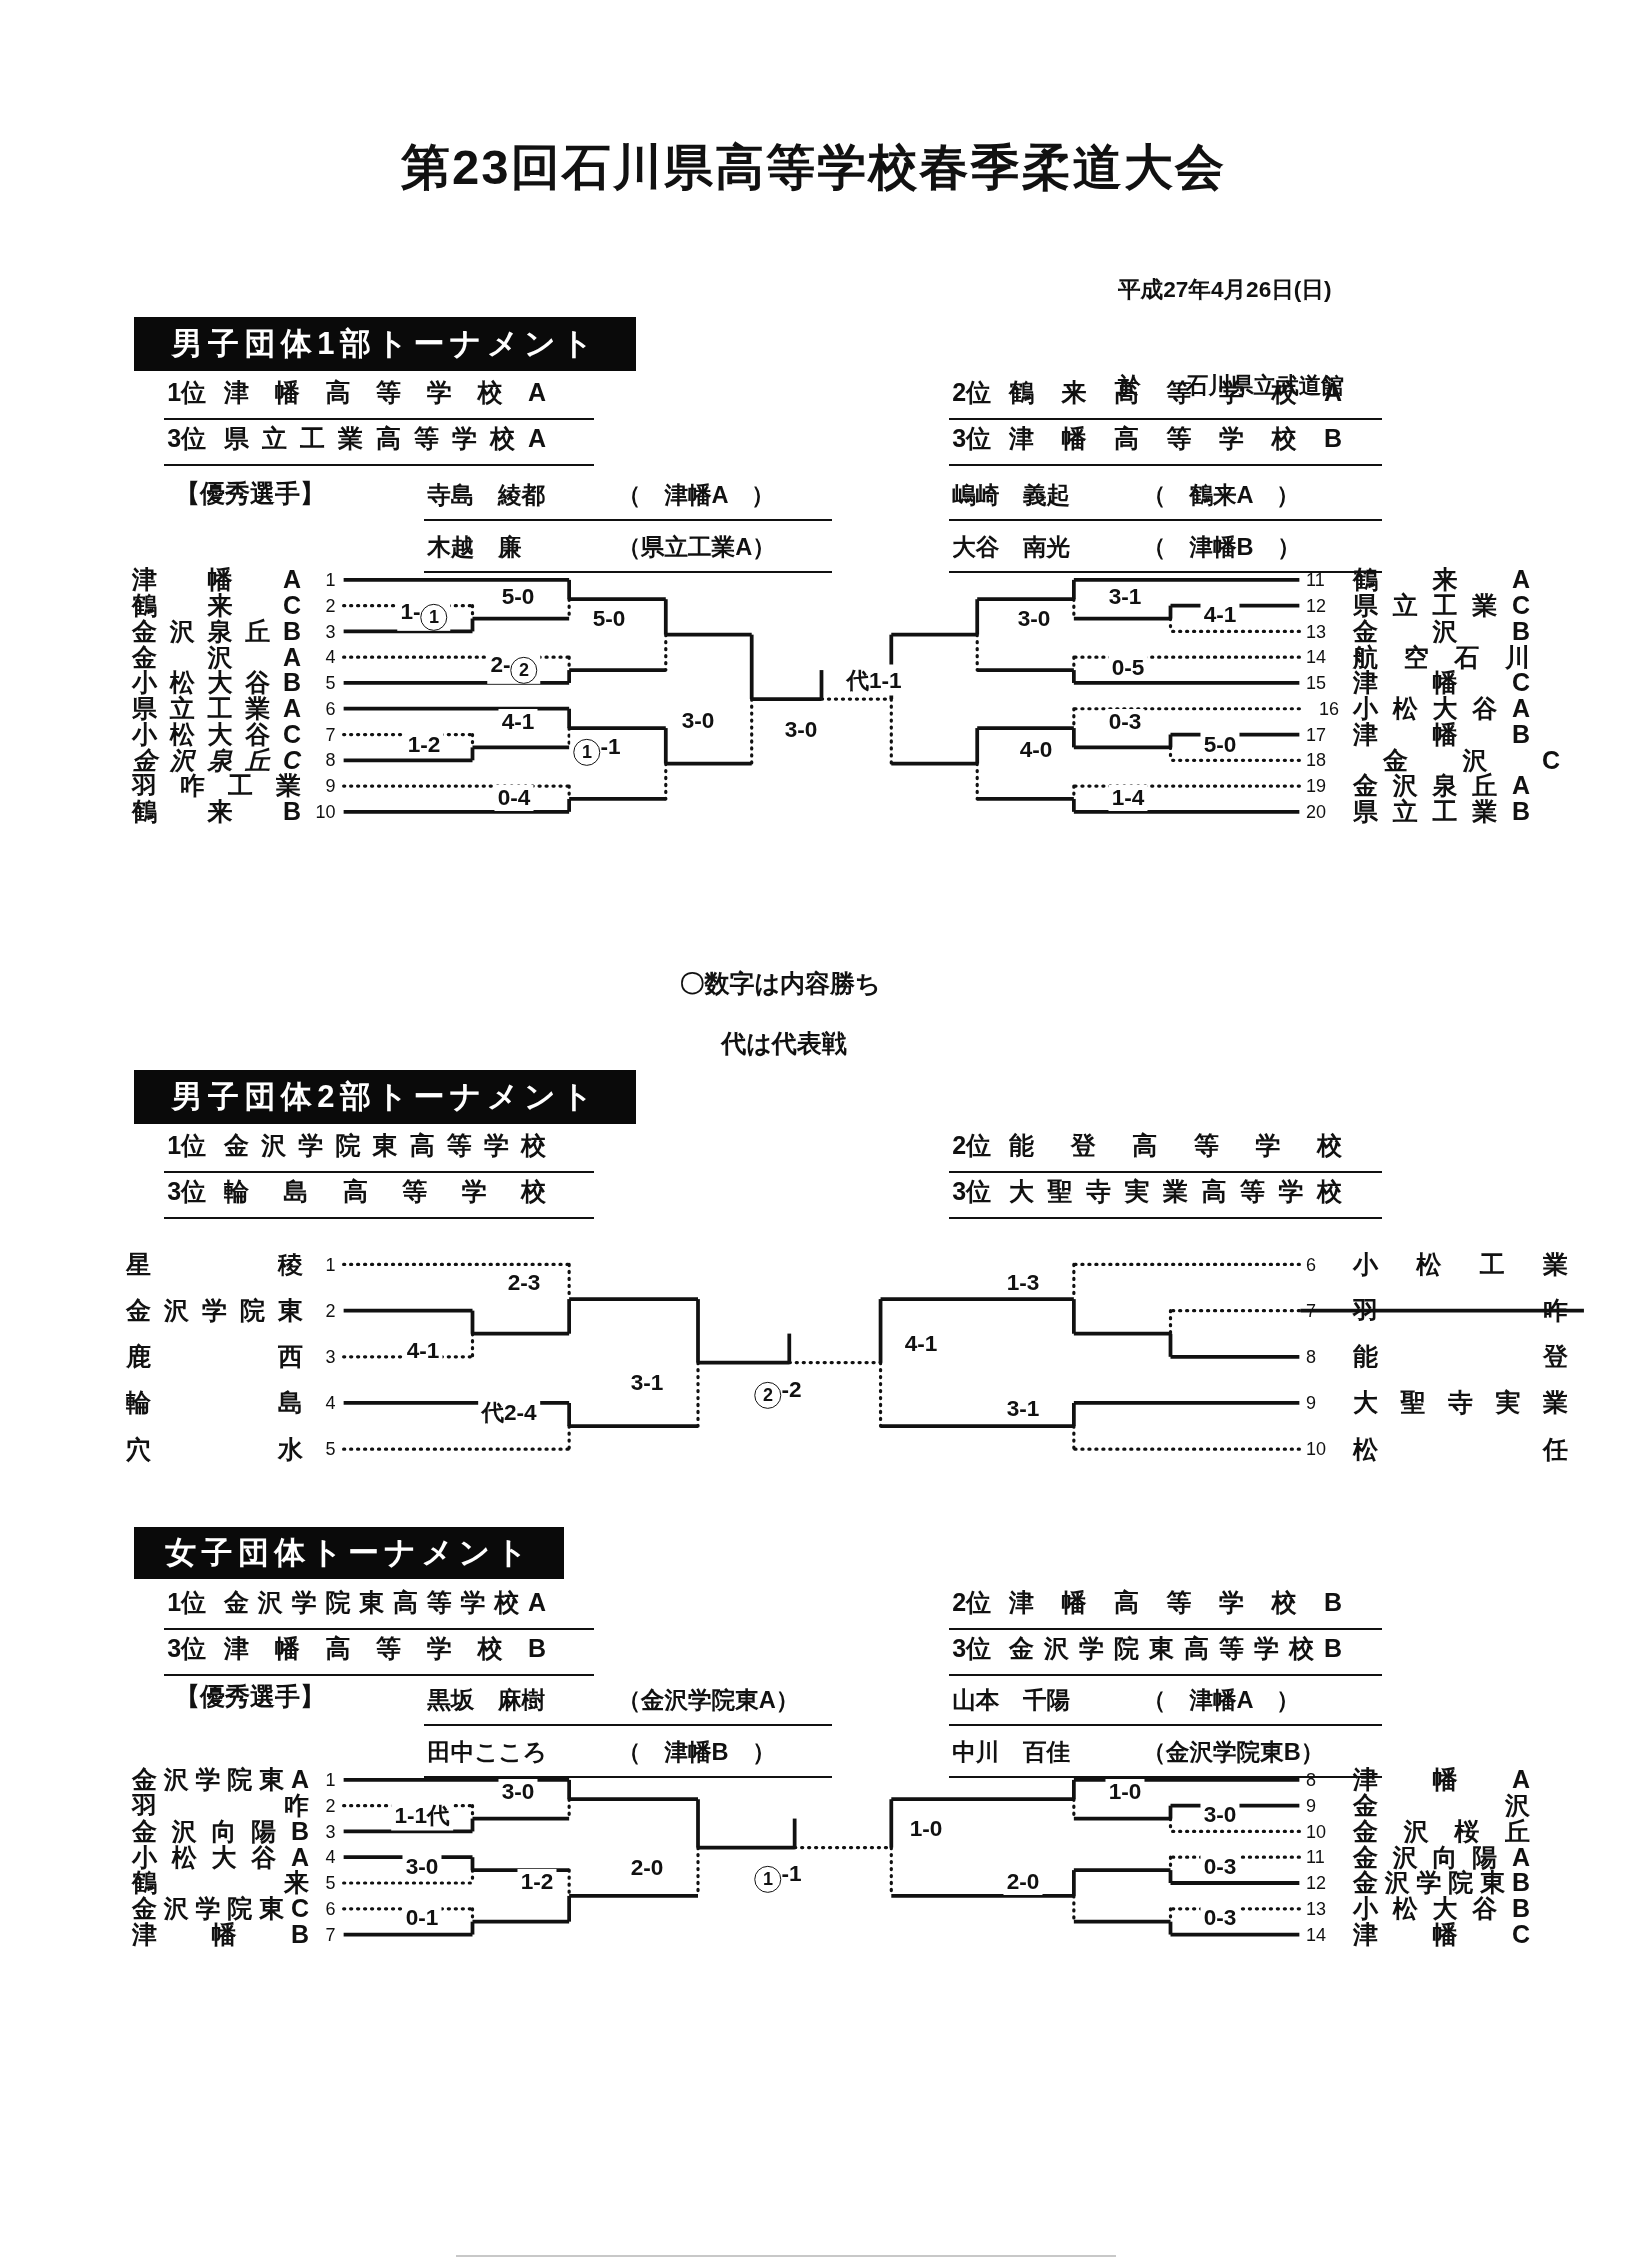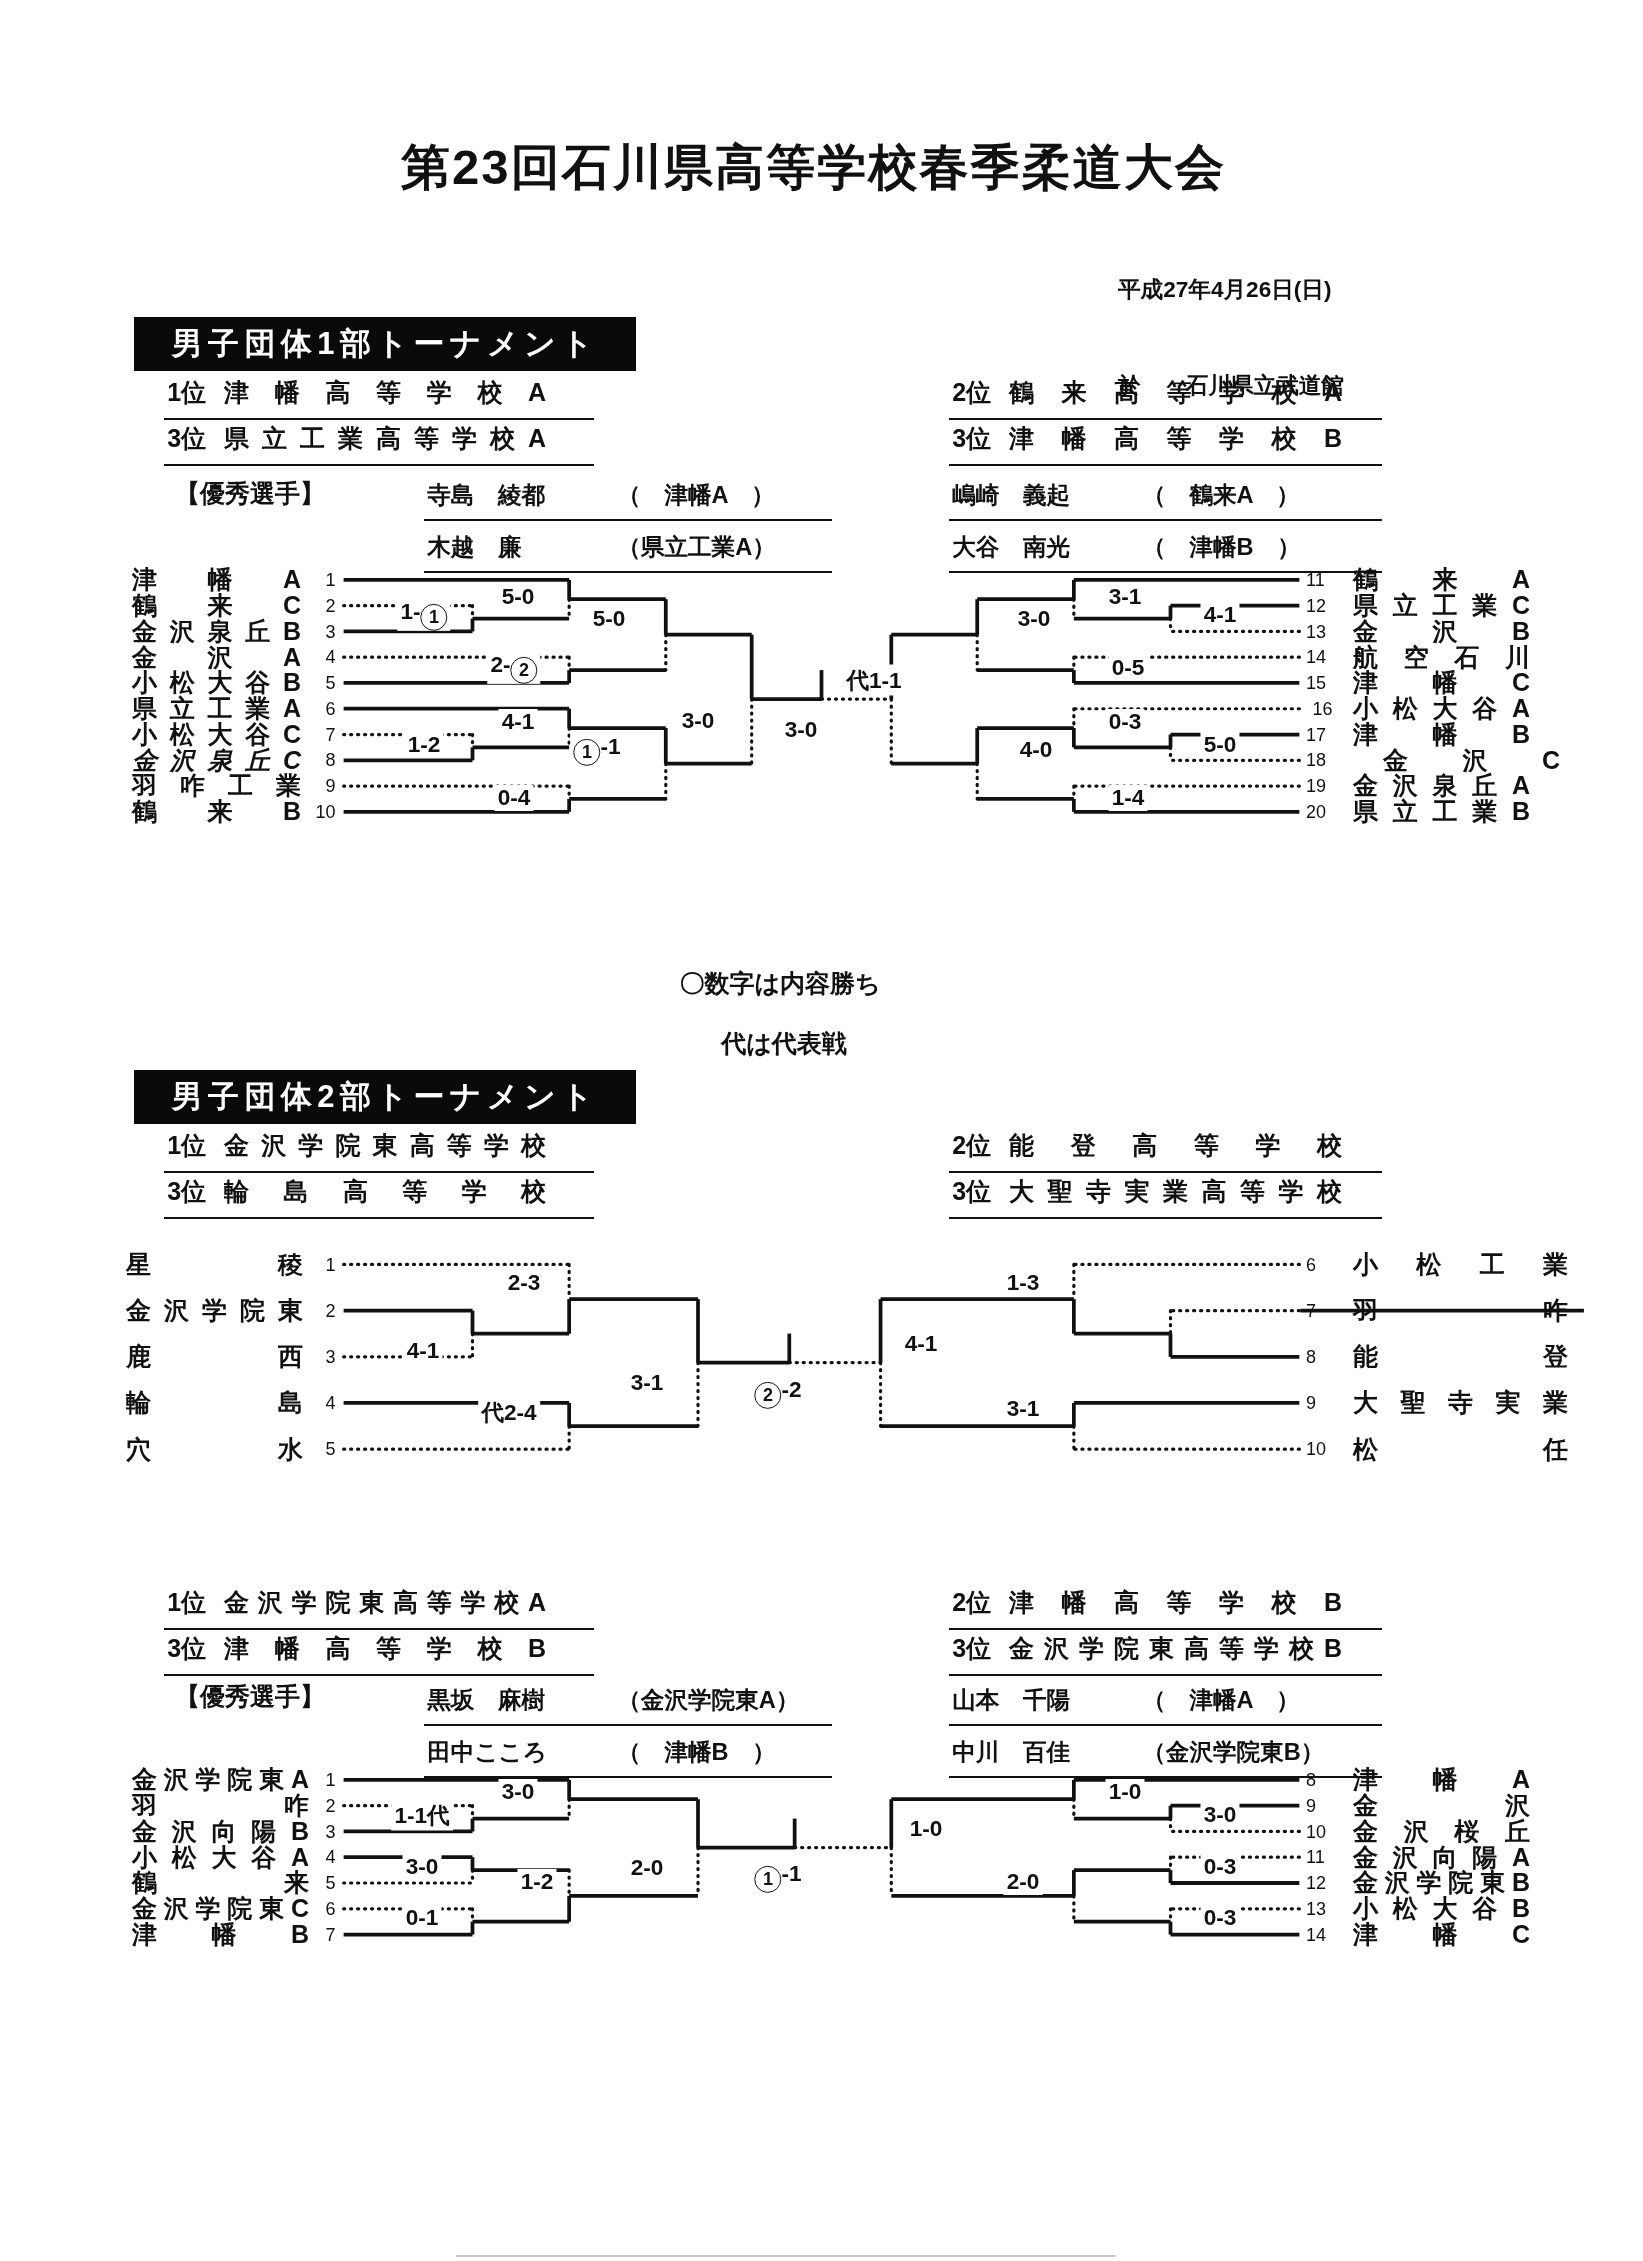--- a/index.html
+++ b/index.html
@@ -96,20 +96,21 @@
   </div>
   <div class="rank-row" style="left:949px;top:1129px;width:427px">
     <span class="rank-label">2位</span>
     <span class="jspread" style="width:333px">能登高等学校</span>
   </div>
   <div class="rank-row" style="left:949px;top:1175px;width:427px">
     <span class="rank-label">3位</span>
     <span class="jspread" style="width:333px">大聖寺実業高等学校</span>
   </div>
 
+  <div class="sec-header" style="left:134px;top:1527px;width:430px;height:52px">女子団体トーナメント</div>
 
   <div class="rank-row" style="left:164px;top:1586px;width:424px">
     <span class="rank-label">1位</span>
     <span class="jspread" style="width:322px">金沢学院東高等学校A</span>
   </div>
   <div class="rank-row" style="left:164px;top:1632px;width:424px">
     <span class="rank-label">3位</span>
     <span class="jspread" style="width:322px">津幡高等学校B</span>
   </div>
   <div class="rank-row" style="left:949px;top:1586px;width:427px">
@@ -329,21 +330,21 @@
       <div class="seed" style="left: 1306px; top: 566px; width: 33px; text-align: left;">11</div>
       <div class="tname" style="left: 1353px; top: 588px; width: 177px;">県立工業C</div>
       <div class="seed" style="left: 1306px; top: 592px; width: 33px; text-align: left;">12</div>
       <div class="tname" style="left: 1353px; top: 614px; width: 177px;">金沢B</div>
       <div class="seed" style="left: 1306px; top: 618px; width: 33px; text-align: left;">13</div>
       <div class="tname" style="left: 1353px; top: 640px; width: 177px;">航空石川</div>
       <div class="seed" style="left: 1306px; top: 643px; width: 33px; text-align: left;">14</div>
       <div class="tname" style="left: 1353px; top: 665px; width: 177px;">津幡C</div>
       <div class="seed" style="left: 1306px; top: 669px; width: 33px; text-align: left;">15</div>
       <div class="tname" style="left: 1353px; top: 691px; width: 177px;">小松大谷A</div>
-      <div class="seed" style="left: 1306px; top: 695px; width: 33px; text-align: center;">16</div>
+      <div class="seed" style="left: 1306px; top: 695px; width: 33px; text-align: right;">16</div>
       <div class="tname" style="left: 1353px; top: 717px; width: 177px;">津幡B</div>
       <div class="seed" style="left: 1306px; top: 721px; width: 33px; text-align: left;">17</div>
       <div class="tname" style="left: 1353px; top: 743px; width: 177px; margin-left: 30px;">金沢C</div>
       <div class="seed" style="left: 1306px; top: 746px; width: 33px; text-align: left;">18</div>
       <div class="tname" style="left: 1353px; top: 768px; width: 177px;">金沢泉丘A</div>
       <div class="seed" style="left: 1306px; top: 772px; width: 33px; text-align: left;">19</div>
       <div class="tname" style="left: 1353px; top: 794px; width: 177px;">県立工業B</div>
       <div class="seed" style="left: 1306px; top: 798px; width: 33px; text-align: left;">20</div>
       <div class="score" style="left: 424px; top: 615px;">1-<span class="circ">1</span></div>
       <div class="score" style="left: 518px; top: 597px;">5-0</div>

